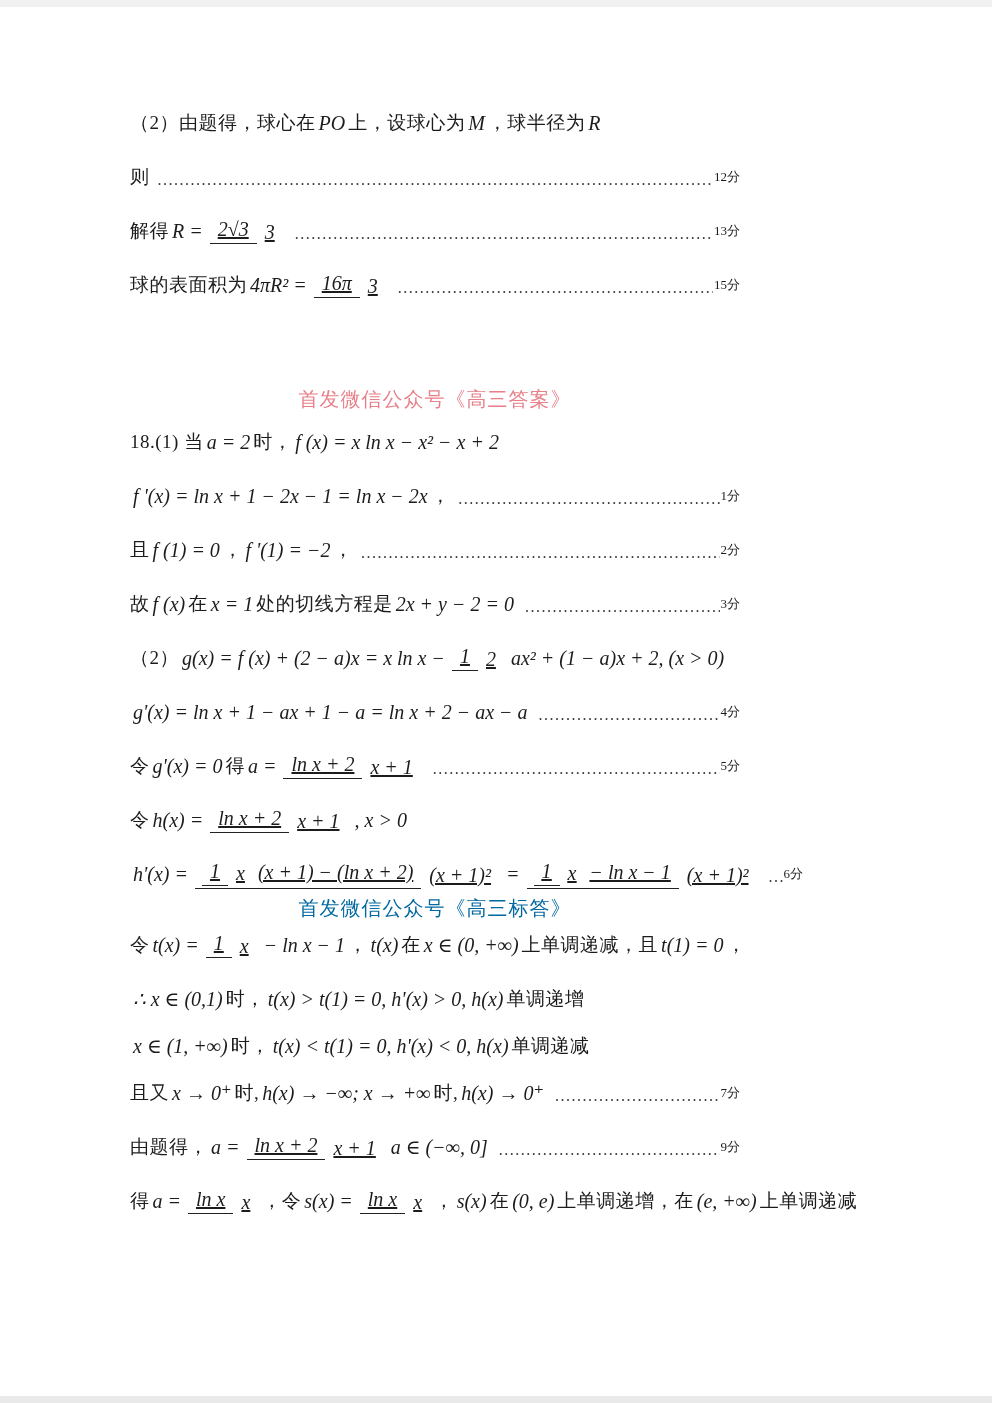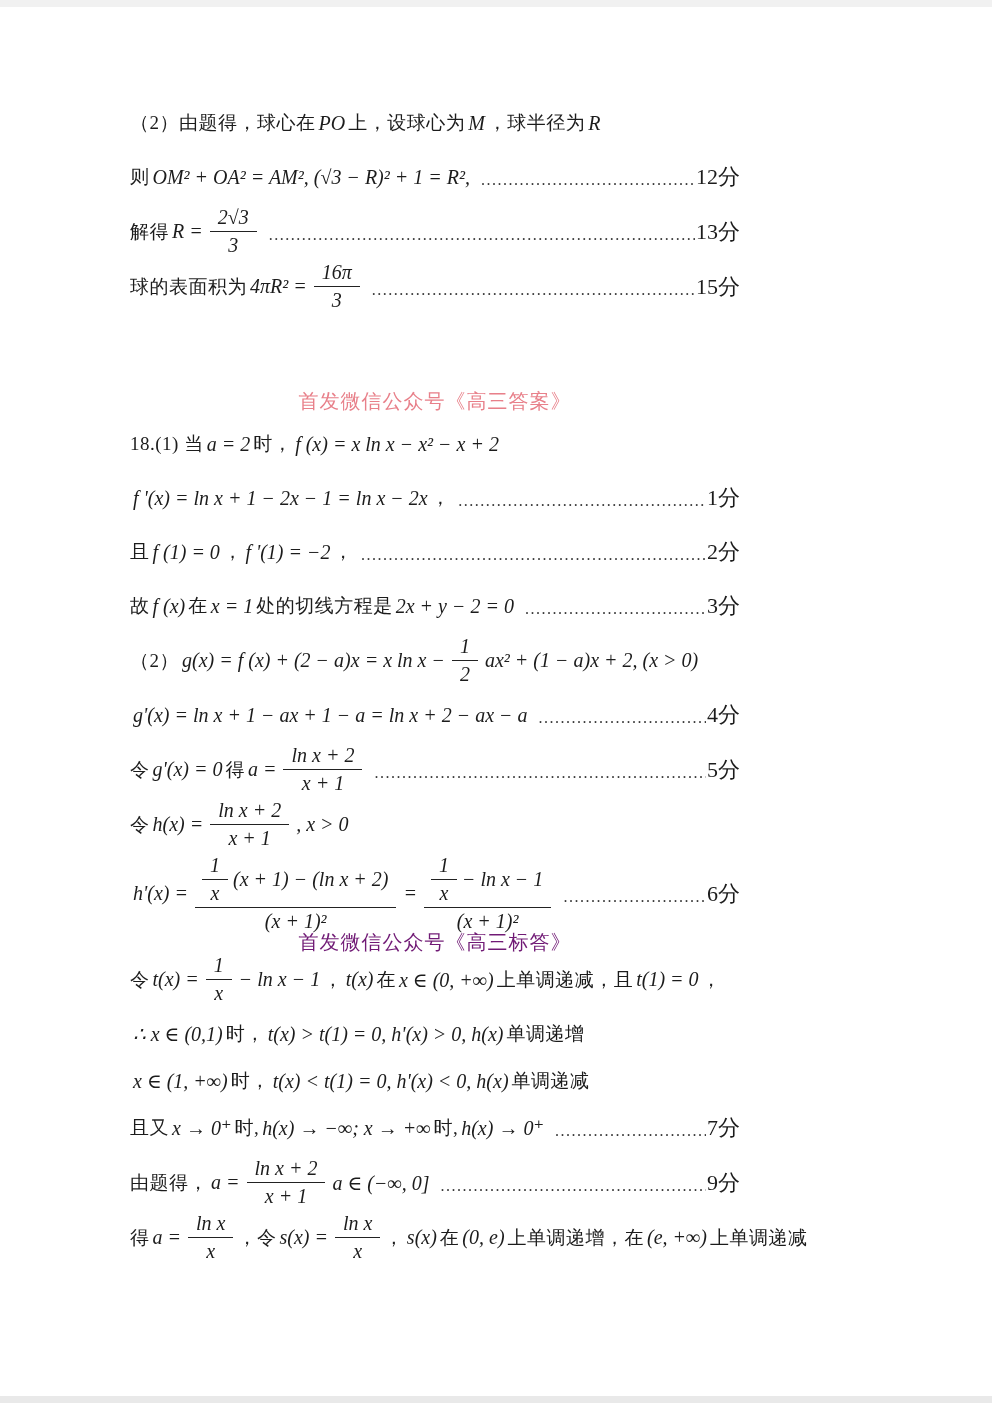--- a/index.html
+++ b/index.html
@@ -40,25 +40,26 @@
     font-size: 19px;
     letter-spacing: 0.5px;
   }
   .math {
     font-style: italic;
     font-size: 20px;
     margin: 0 3px;
   }
   .frac {
     display: inline-flex;
-    flex-direction: column;
+    flex-direction: row;
     align-items: center;
     vertical-align: middle;
     margin: 2px 4px;
     line-height: 1.15;
+    text-decoration: underline;
   }
   .frac > .num {
     display: inline-flex;
     align-items: center;
     justify-content: center;
     border-bottom: 1.4px solid #222;
     padding: 0 5px 2px;
   }
   .frac > .den {
     display: inline-flex;
@@ -75,21 +76,21 @@
     text-align: right;
     font-size: 16px;
     letter-spacing: 1.5px;
     color: #3a3a3a;
     align-self: center;
     transform: translateY(3px);
     margin: 0 1px 0 8px;
   }
   .score {
     flex: 0 0 auto;
-    font-size: 22px;
+    font-size: 13px;
     color: #1c1c1c;
   }
   .watermark {
     text-align: center;
     font-size: 20px;
     letter-spacing: 1px;
     font-family: "Liberation Sans", "DejaVu Sans", sans-serif;
   }
   .watermark.loose { margin-top: 74px; margin-bottom: 2px; }
   .watermark.tight { margin-top: -6px; margin-bottom: -4px; }
@@ -107,21 +108,20 @@
           <span class="math">PO</span>
           <span class="zh">上，设球心为</span>
           <span class="math">M</span>
           <span class="zh">，球半径为</span>
           <span class="math">R</span>
         </span>
       </div>
       <div class="line">
         <span class="content">
           <span class="zh">则</span>
-          <span class="math">OM² + OA² = AM², (√3 − R)² + 1 = R²,</span>
         </span>
         <span class="leader">........................................................................................................................</span>
         <span class="score">12分</span>
       </div>
       <div class="line">
         <span class="content">
           <span class="zh">解得</span>
           <span class="math">R =</span>
           <span class="frac">
             <span class="num">
@@ -279,21 +279,21 @@
               <span class="math">− ln x − 1</span>
             </span>
             <span class="den">
               <span class="math">(x + 1)²</span>
             </span>
           </span>
         </span>
         <span class="leader">........................................................................................................................</span>
         <span class="score">6分</span>
       </div>
-      <div class="watermark tight" style="color: #701a75; font-family: Liberation Mono, monospace;">首发微信公众号《高三标答》</div>
+      <div class="watermark tight" style="color: #0369a1; font-family: Liberation Mono, monospace;">首发微信公众号《高三标答》</div>
       <div class="line">
         <span class="content">
           <span class="zh">令</span>
           <span class="math">t(x) =</span>
           <span class="frac">
             <span class="num">
               <span class="math">1</span>
             </span>
             <span class="den">
               <span class="math">x</span>

